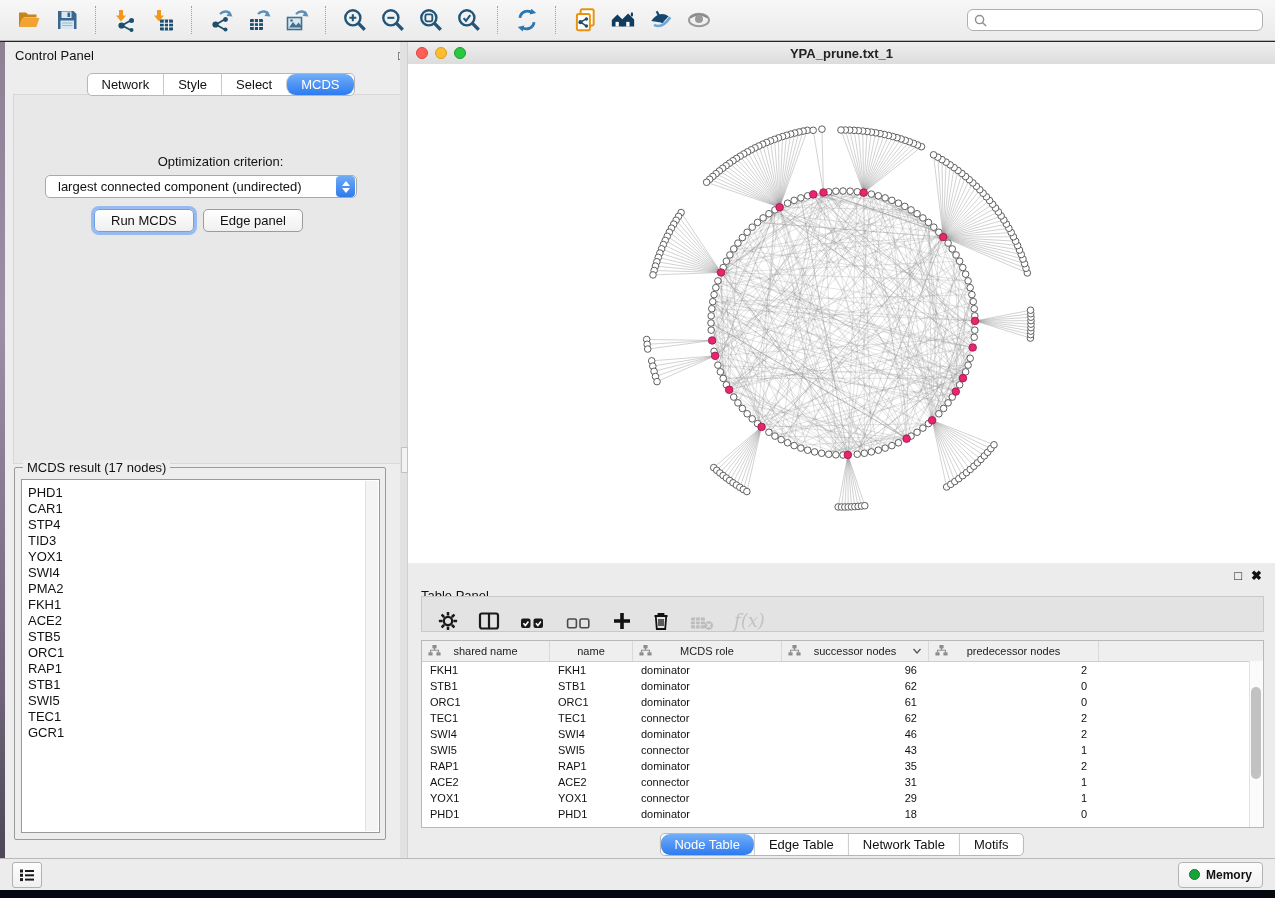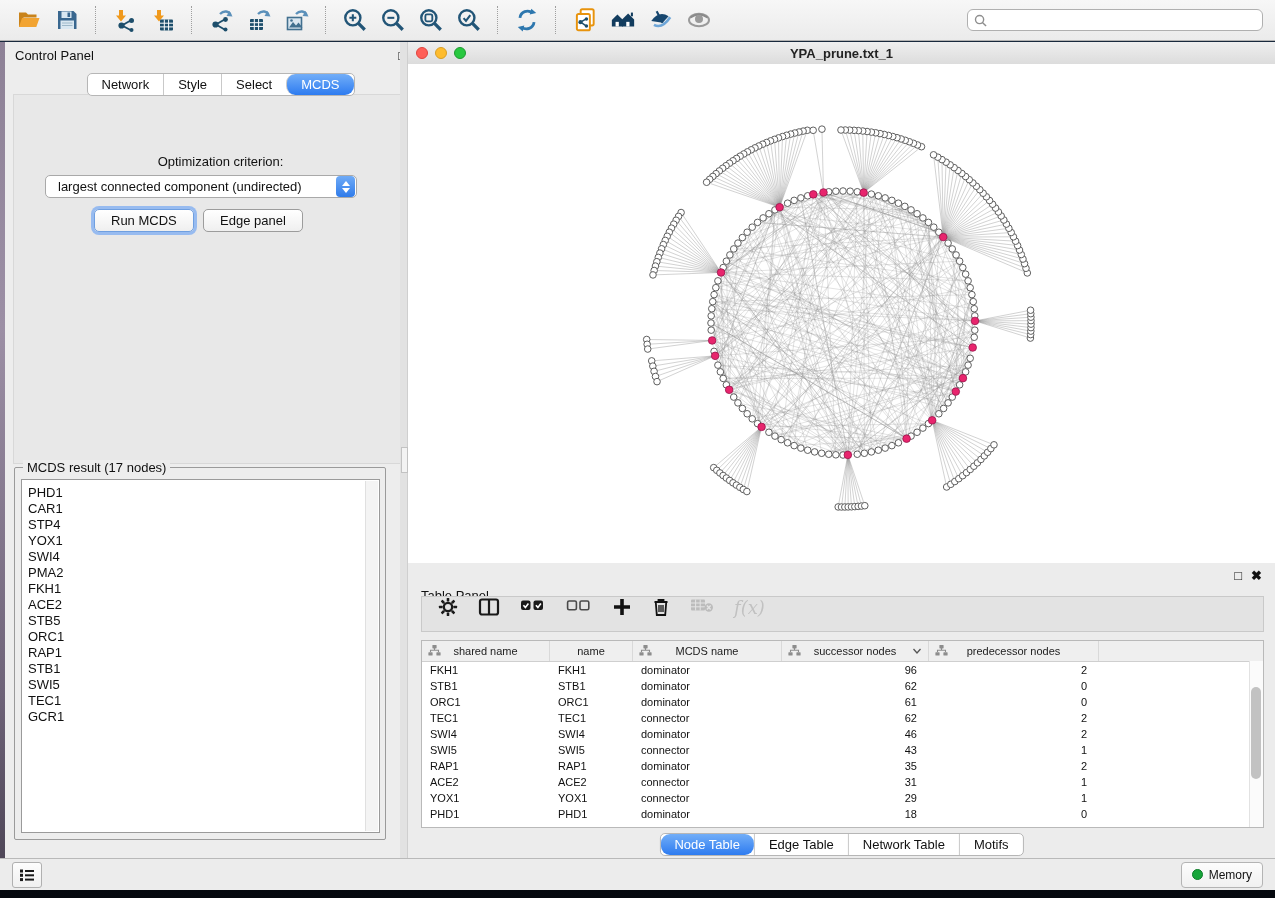--- a/index.html
+++ b/index.html
@@ -65,21 +65,21 @@
   .light.red{background:#ff5f57;border:1px solid #e0443e;box-sizing:border-box;}
   .light.yellow{background:#febc2e;border:1px solid #d89e24;box-sizing:border-box;}
   .light.green{background:#28c840;border:1px solid #1f9a31;box-sizing:border-box;}
   .net-title{position:absolute;left:0;right:0;text-align:center;font-size:13px;font-weight:bold;color:#222;}
   .net-canvas{position:absolute;left:0;top:22px;width:867px;height:499px;background:#fff;}
   
   .table-panel{position:absolute;left:408px;top:563px;width:867px;height:295px;background:#ececec;box-sizing:border-box;}
   .tp-titlebar{height:24px;display:flex;align-items:center;padding:0 13px;}
   .tp-title{font-size:13px;color:#111;margin-top:41px;}
   .tp-toolbar{position:absolute;left:13px;right:11px;top:33px;height:36px;background:#e3e3e3;border:1px solid #c9c9c9;
-    display:flex;align-items:flex-start;gap:20px;padding-left:16px;box-sizing:border-box;}
+    display:flex;align-items:flex-end;gap:20px;padding-left:16px;box-sizing:border-box;}
   .tpi{display:flex;align-items:center;justify-content:center;cursor:pointer;}
   .tpi.disabled{opacity:.45;cursor:default;}
   .fx{font-family:"DejaVu Serif",serif;font-style:italic;font-size:18px;color:#999;}
   .table-wrap{position:absolute;left:13px;right:11px;top:77px;height:188px;background:#fff;border:1px solid #b9b9b9;box-sizing:border-box;overflow:hidden;}
   .thead{display:flex;height:20px;background:#efefef;border-bottom:1px solid #cfcfcf;}
   .th{position:relative;display:flex;align-items:center;justify-content:center;font-size:11px;color:#222;
     border-right:1px solid #d9d9d9;box-sizing:border-box;cursor:pointer;}
   .th .attr-ic{position:absolute;left:6px;top:4px;}
   .th .sort{position:absolute;right:6px;top:6px;}
   .tr{display:flex;height:16px;}
@@ -87,21 +87,21 @@
   .td.num{text-align:right;padding-left:0;padding-right:12px;}
   .vscroll{position:absolute;top:20px;right:0;bottom:0;width:13px;background:#fbfbfb;border-left:1px solid #e2e2e2;}
   .vscroll .thumb{position:absolute;left:1px;top:26px;width:10px;height:92px;background:#c2c2c2;border-radius:6px;}
   .tp-tabs{position:absolute;top:270px;left:50%;transform:translateX(-50%);}
   
   .status-bar{position:absolute;left:0;top:858px;width:1275px;height:32px;background:#ececec;border-top:1px solid #b9b9b9;
     display:flex;align-items:center;padding:0 12px;box-sizing:border-box;}
   .sq-btn{width:28px;height:24px;border:1px solid #b0b0b0;border-radius:3px;background:linear-gradient(#fdfdfd,#f0f0f0);
     display:flex;align-items:center;justify-content:center;cursor:pointer;}
   .mem-btn{margin-left:auto;height:24px;border:1px solid #b4b4b4;border-radius:4px;background:linear-gradient(#fdfdfd,#f1f1f1);
-    display:flex;align-items:center;gap:6px;padding:0 10px;cursor:pointer;}
+    display:flex;align-items:center;gap:6px;padding:0 10px;cursor:pointer;font-weight:bold;}
   .mem-dot{width:11px;height:11px;border-radius:50%;background:#17a53a;border:1px solid #0e7c29;box-sizing:border-box;}
   .mem-label{font-size:12px;color:#111;}
 </style>
 </head>
 <body>
 
 <div class="app-toolbar">
   <span class="tb-icon">
     <svg width="26" height="24" viewBox="0 0 24 24">
         <path d="M2 4.5h7l2 2h8.5v3H6.5L3.4 19H2z" fill="#c9831b"></path>
@@ -280,20 +280,21 @@
   </div>
   <button class="btn focus" id="run-btn">Run MCDS</button>
   <button class="btn" id="close-panel-btn">Edge panel</button>
   <div class="mcds-box">
     <span class="mcds-legend">MCDS result (17 nodes)</span>
     <div class="mcds-list" id="mcds-list">
       <div class="track"></div>
     <div class="mcds-item" style="padding-top: 5px;">PHD1</div>
         <div class="mcds-item">CAR1</div>
         <div class="mcds-item">STP4</div>
+        <div class="mcds-item">TID3</div>
         <div class="mcds-item">YOX1</div>
         <div class="mcds-item">SWI4</div>
         <div class="mcds-item">PMA2</div>
         <div class="mcds-item">FKH1</div>
         <div class="mcds-item">ACE2</div>
         <div class="mcds-item">STB5</div>
         <div class="mcds-item">ORC1</div>
         <div class="mcds-item">RAP1</div>
         <div class="mcds-item">STB1</div>
         <div class="mcds-item">SWI5</div>
@@ -1176,21 +1177,21 @@
         </div>
         <div class="th" style="width: 149px;">
           <svg class="attr-ic" width="13" height="12" viewBox="0 0 13 12">
             <path d="M6.5 3v2M2.5 7V5.3h8V7" stroke="#8d8d8d" fill="none" stroke-width="1.1"></path>
             <g fill="#8d8d8d">
               <rect x="4.4" y="0" width="4.2" height="3.4" rx="0.6"></rect>
               <rect x="0.4" y="7.2" width="4.2" height="3.4" rx="0.6"></rect>
               <rect x="8.4" y="7.2" width="4.2" height="3.4" rx="0.6"></rect>
             </g>
           </svg>
-          <span>MCDS name</span>
+          <span>MCDS role</span>
         </div>
         <div class="th" style="width: 147px;">
           <svg class="attr-ic" width="13" height="12" viewBox="0 0 13 12">
             <path d="M6.5 3v2M2.5 7V5.3h8V7" stroke="#8d8d8d" fill="none" stroke-width="1.1"></path>
             <g fill="#8d8d8d">
               <rect x="4.4" y="0" width="4.2" height="3.4" rx="0.6"></rect>
               <rect x="0.4" y="7.2" width="4.2" height="3.4" rx="0.6"></rect>
               <rect x="8.4" y="7.2" width="4.2" height="3.4" rx="0.6"></rect>
             </g>
           </svg>

